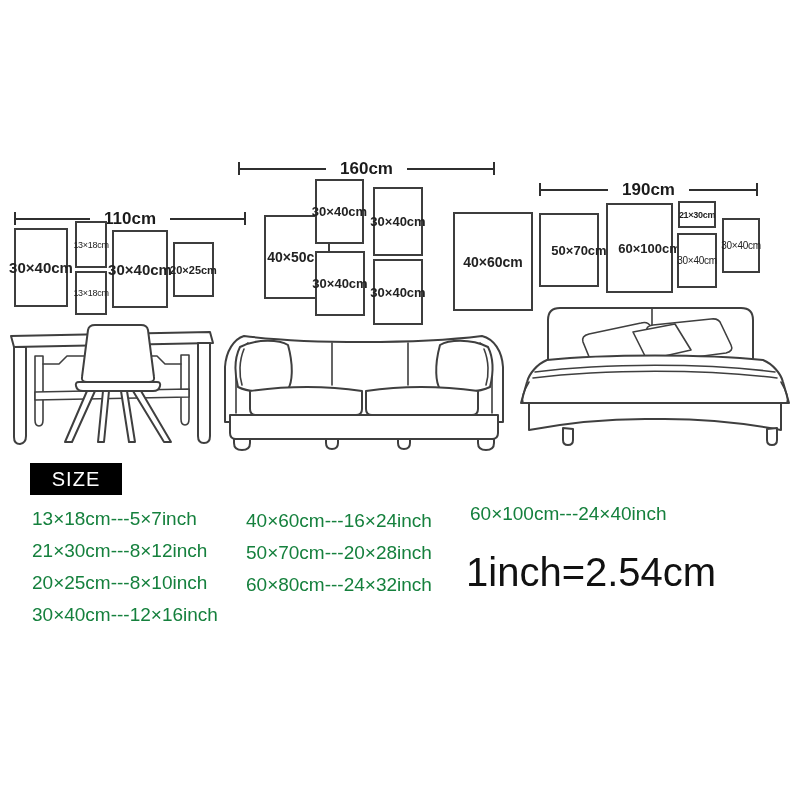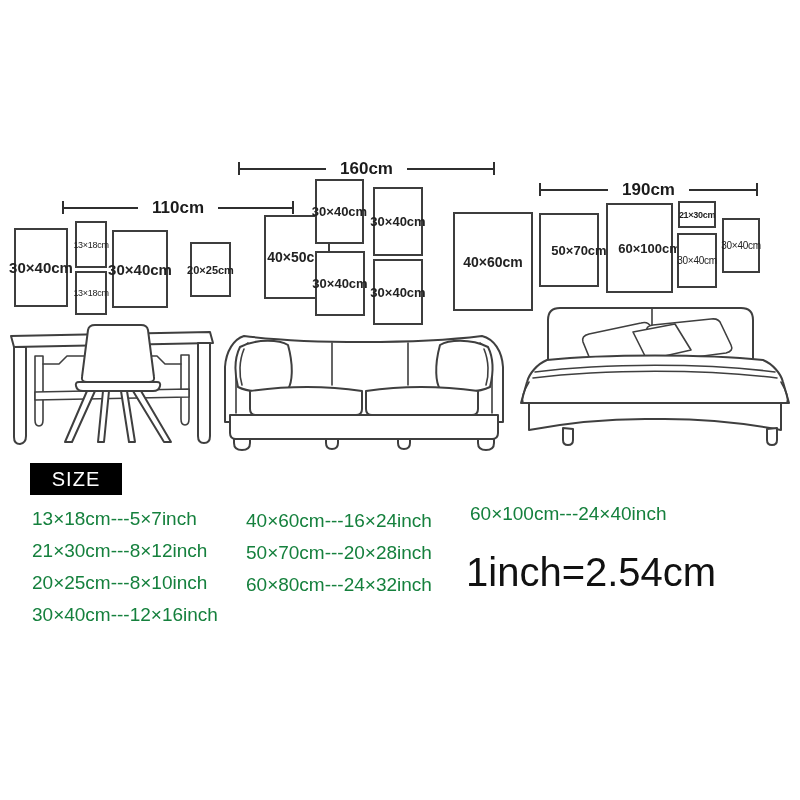--- a/index.html
+++ b/index.html
@@ -37,32 +37,32 @@
   }
   .sizecol{position:absolute;display:flex;flex-direction:column;}
   .sizerow{height:32px;display:flex;align-items:center;font-size:19px;color:#15803d;white-space:nowrap;}
   .conv-note{position:absolute;font-size:40px;color:#111;white-space:nowrap;}
 </style>
 </head>
 <body>
 
 <div class="canvas">
 
-  <div class="dimline" style="left:14px;top:200px;width:232px;margin-left:48px;">
+  <div class="dimline" style="left:14px;top:211px;width:232px;">
     <span class="tick"></span>
     <span class="seg"></span>
     <span class="dimlabel">110cm</span>
     <span class="seg"></span>
     <span class="tick"></span>
   </div>
   <div class="frame fl-xl" style="left:14px;top:228px;width:54px;height:79px;">30×40cm</div>
   <div class="frame fl-xs" style="left:75px;top:221px;width:32px;height:47px;">13×18cm</div>
   <div class="frame fl-xs" style="left:75px;top:271px;width:32px;height:44px;">13×18cm</div>
   <div class="frame fl-xl" style="left:112px;top:230px;width:56px;height:78px;">30×40cm</div>
-  <div class="frame fl-sm" style="left:173px;top:242px;width:41px;height:55px;margin-left:17px;">20×25cm</div>
+  <div class="frame fl-sm" style="left:173px;top:242px;width:41px;height:55px;">20×25cm</div>
 
   <svg class="furn" style="left:5px;top:322px;" width="215" height="132" viewBox="0 0 215 132">
     <g>
       <path class="solid" d="M6,14 L205,10 L208,21 L9,25 Z"></path>
       <path class="solid" d="M9,25 L9,115 Q9,122 15,122 Q21,121 21,114 L21,25 Z"></path>
       <path class="solid" d="M193,21 L193,114 Q193,121 199,121 Q205,121 205,114 L205,21 Z"></path>
       <path class="solid thin" d="M30,34 L30,98 Q30,104 34,104 Q38,104 38,98 L38,34 Z"></path>
       <path class="solid thin" d="M176,33 L176,97 Q176,103 180,103 Q184,103 184,97 L184,33 Z"></path>
       <path class="solid thin" d="M30,70 L184,67 L184,75 L30,78 Z"></path>
       <path class="thin" d="M38,42 L54,42 L62,34 L152,34 L160,42 L176,42"></path>

